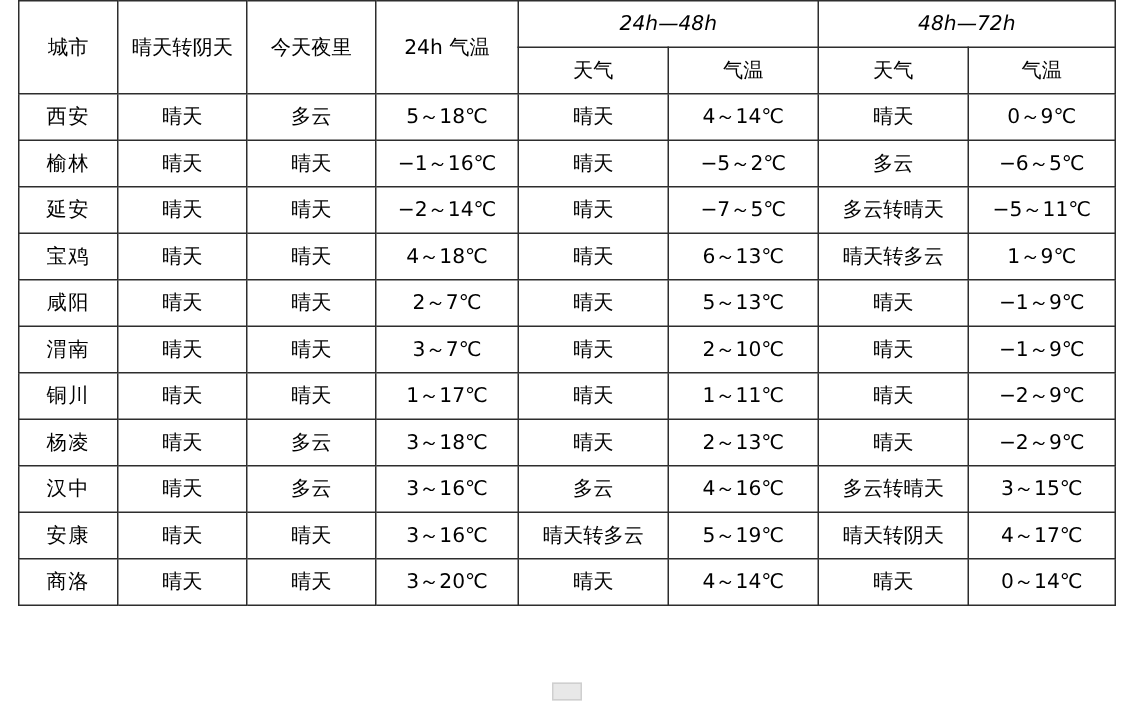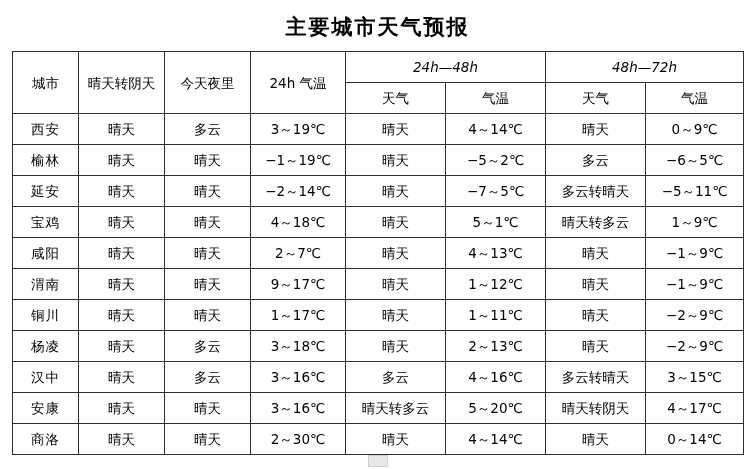--- a/index.html
+++ b/index.html
@@ -84,21 +84,20 @@
     height: 10px;
     background: #e8e8e8;
     border: 1px solid #cfcfcf;
   }
 </style>
 </head>
 <body>
 
 <div class="page">
 
-  <div class="title">主要城市天气预报</div>
 
   <div class="table-wrap">
     <table class="wx">
       <colgroup>
         <col class="city-col">
         <col class="col-daytime">
         <col class="col-night">
         <col class="col-temp24">
         <col class="col-w1">
         <col class="col-t1">
@@ -119,31 +118,31 @@
           <th>气温</th>
           <th>天气</th>
           <th>气温</th>
         </tr>
       </thead>
       <tbody>
         <tr>
           <td class="city-cell">西安</td>
           <td>晴天</td>
           <td>多云</td>
-          <td>3～19℃</td>
+          <td>5～18℃</td>
           <td>晴天</td>
           <td>4～14℃</td>
           <td>晴天</td>
           <td>0～9℃</td>
         </tr>
         <tr>
           <td class="city-cell">榆林</td>
           <td>晴天</td>
           <td>晴天</td>
-          <td>−1～19℃</td>
+          <td>−1～16℃</td>
           <td>晴天</td>
           <td>−5～2℃</td>
           <td>多云</td>
           <td>−6～5℃</td>
         </tr>
         <tr>
           <td class="city-cell">延安</td>
           <td>晴天</td>
           <td>晴天</td>
           <td>−2～14℃</td>
@@ -151,41 +150,41 @@
           <td>−7～5℃</td>
           <td>多云转晴天</td>
           <td>−5～11℃</td>
         </tr>
         <tr>
           <td class="city-cell">宝鸡</td>
           <td>晴天</td>
           <td>晴天</td>
           <td>4～18℃</td>
           <td>晴天</td>
-          <td>5～1℃</td>
+          <td>6～13℃</td>
           <td>晴天转多云</td>
           <td>1～9℃</td>
         </tr>
         <tr>
           <td class="city-cell">咸阳</td>
           <td>晴天</td>
           <td>晴天</td>
           <td>2～7℃</td>
           <td>晴天</td>
-          <td>4～13℃</td>
+          <td>5～13℃</td>
           <td>晴天</td>
           <td>−1～9℃</td>
         </tr>
         <tr>
           <td class="city-cell">渭南</td>
           <td>晴天</td>
           <td>晴天</td>
-          <td>9～17℃</td>
-          <td>晴天</td>
-          <td>1～12℃</td>
+          <td>3～7℃</td>
+          <td>晴天</td>
+          <td>2～10℃</td>
           <td>晴天</td>
           <td>−1～9℃</td>
         </tr>
         <tr>
           <td class="city-cell">铜川</td>
           <td>晴天</td>
           <td>晴天</td>
           <td>1～17℃</td>
           <td>晴天</td>
           <td>1～11℃</td>
@@ -211,29 +210,29 @@
           <td>4～16℃</td>
           <td>多云转晴天</td>
           <td>3～15℃</td>
         </tr>
         <tr>
           <td class="city-cell">安康</td>
           <td>晴天</td>
           <td>晴天</td>
           <td>3～16℃</td>
           <td>晴天转多云</td>
-          <td>5～20℃</td>
+          <td>5～19℃</td>
           <td>晴天转阴天</td>
           <td>4～17℃</td>
         </tr>
         <tr>
           <td class="city-cell">商洛</td>
           <td>晴天</td>
           <td>晴天</td>
-          <td>2～30℃</td>
+          <td>3～20℃</td>
           <td>晴天</td>
           <td>4～14℃</td>
           <td>晴天</td>
           <td>0～14℃</td>
         </tr>
       </tbody>
     </table>
   </div>
 
   <div class="footer-mark"></div>

